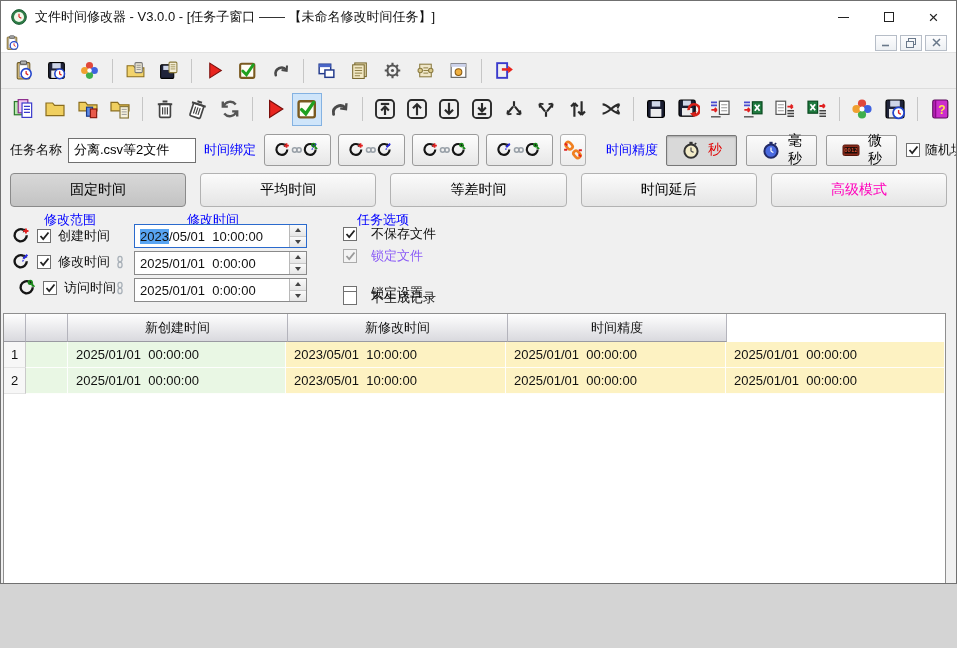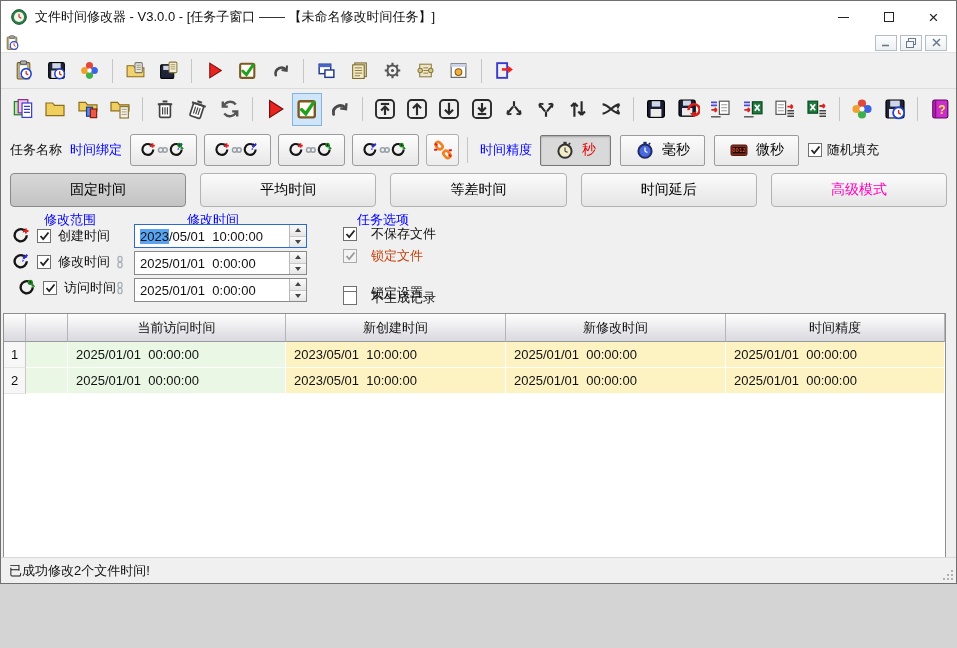--- a/index.html
+++ b/index.html
@@ -40,21 +40,21 @@
   .sqbtn{width:33px;height:32px;border:1px solid #b0b0b0;border-radius:3px;background:linear-gradient(#fdfdfd,#ececec);
     display:flex;align-items:center;justify-content:center;padding:0;margin-right:4px;}
   .vline{width:1px;height:26px;background:#c6c6c6;margin:0 4px;}
   .pbtn{height:31px;display:flex;align-items:center;gap:7px;padding:0 14px;margin-right:9px;border:1px solid #9b9b9b;border-radius:2px;
     background:linear-gradient(#fbfbfb,#e9e9e9);font-size:14px;}
   .pbtn.sel{background:#d9d9d9;border:1px solid #777;box-shadow:inset 0 1px 2px rgba(0,0,0,.25);}
   .pbtn.sel .ptext{color:#e00000;}
   .cbwrap{display:flex;align-items:center;gap:5px;white-space:nowrap;}
   .cb{width:14px;height:14px;border:1px solid #707070;background:#fff;display:inline-flex;align-items:center;justify-content:center;flex:none;}
   .cb.dis{border-color:#ababab;background:#f3f3f3;}
-  .dislbl{color:#c2410c;}
+  .dislbl{color:#8b5cf6;}
   
   .tabsrow{position:absolute;top:170px;left:0;right:0;height:38px;display:flex;align-items:center;padding:0 9px;gap:14px;}
   .tab{flex:1;height:34px;border:1px solid #b2b2b2;border-radius:4px;background:linear-gradient(#fbfbfb,#e5e5e5);
     display:flex;align-items:center;justify-content:center;font-size:14px;padding:0;font-family:"Liberation Sans",sans-serif;}
   .tab.active{background:linear-gradient(#d8d8d8,#c3c3c3);border-color:#8a8a8a;}
   
   .params{position:absolute;top:208px;left:0;right:0;height:104px;}
   .phead{position:absolute;color:#0000ff;white-space:nowrap;}
   .rrow{position:absolute;display:flex;align-items:center;gap:7px;white-space:nowrap;}
   .chain{position:absolute;left:111px;}
@@ -540,20 +540,21 @@
             <rect x="4" y="2.5" width="12.5" height="15" rx="1.5" fill="#cc2ecc" stroke="#5a0a5a"></rect>
             <path d="M6.2 2.5v15" stroke="#8a0a8a" stroke-width="1.4"></path>
             <text x="11.5" y="13.8" font-size="10" font-family="Liberation Sans,sans-serif" font-weight="bold" fill="#ffe84a" text-anchor="middle">?</text>
           </svg>
         </span>
       </button>
     </div>
 
   <div class="taskrow">
     <span class="lbl">任务名称</span>
+    <input class="nameinput" value="分离.csv等2文件" style="">
     <span class="bluelbl">时间绑定</span>
     <span id="bindbtns" style="display:flex;">
         <button class="bindbtn">
           <span>
             <svg width="52" height="26" viewBox="0 0 42 22">
               <g transform="translate(0,3.5) scale(0.72)">
                 <path d="M13.4 4.2 A6.4 6.4 0 1 0 16.6 9.8" fill="none" stroke="#151515" stroke-width="2.5"></path>
                 <path d="M12.3 6.9 L13.8 2.6 L17.3 5.4 Z" fill="#151515"></path>
                 <path d="M13 5.2h5.4M15.7 2.5v5.4" stroke="#e02020" stroke-width="2"></path>
               </g>
@@ -831,21 +832,20 @@
           <span class="cb"></span>
           <span>不生成记录</span>
         </div>
       </div>
   </div>
 
   <div class="tablewrap">
     <div class="thead" id="thead">
         <span class="th" style="width:22px;"></span>
         <span class="th" style="width:42px;"></span>
-        <span class="th" style="width:218px;">当前访问时间</span>
         <span class="th" style="width:220px;">新创建时间</span>
         <span class="th" style="width:220px;">新修改时间</span>
         <span class="th" style="width:219px;">时间精度</span>
       </div>
     <div id="tbody">
         <div class="trow">
           <span class="rownum">1</span>
           <span class="td" style="width:42px;background:#e9f7e4;"></span>
           <span class="td" style="width:218px;background:#e9f7e4;">2025/01/01  00:00:00</span>
           <span class="td" style="width:220px;background:#fdf2c2;">2023/05/01  10:00:00</span>
@@ -862,24 +862,13 @@
         </div>
       </div>
   </div>
 
   <div class="hscroll">
     <span class="harrow l">‹</span>
     <span class="hthumb"></span>
     <span class="harrow r">›</span>
   </div>
 
-  <div class="statusbar">
-    <span>已成功修改2个文件时间!</span>
-    <span class="grip">
-      <i style="right:0;bottom:0;"></i>
-        <i style="right:4px;bottom:0;"></i>
-        <i style="right:8px;bottom:0;"></i>
-      <i style="right:0;bottom:4px;"></i>
-        <i style="right:4px;bottom:4px;"></i>
-        <i style="right:0;bottom:8px;"></i>
-    </span>
-  </div>
 </div>
 
 </body></html>

